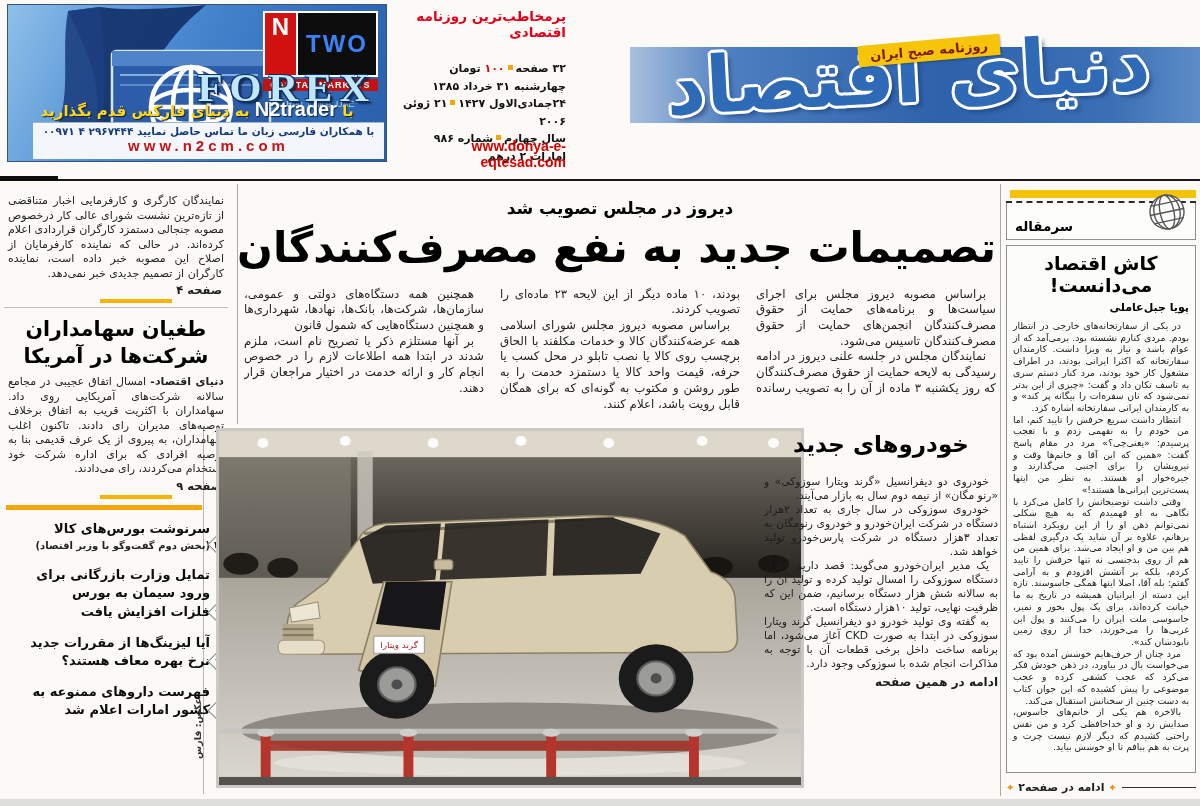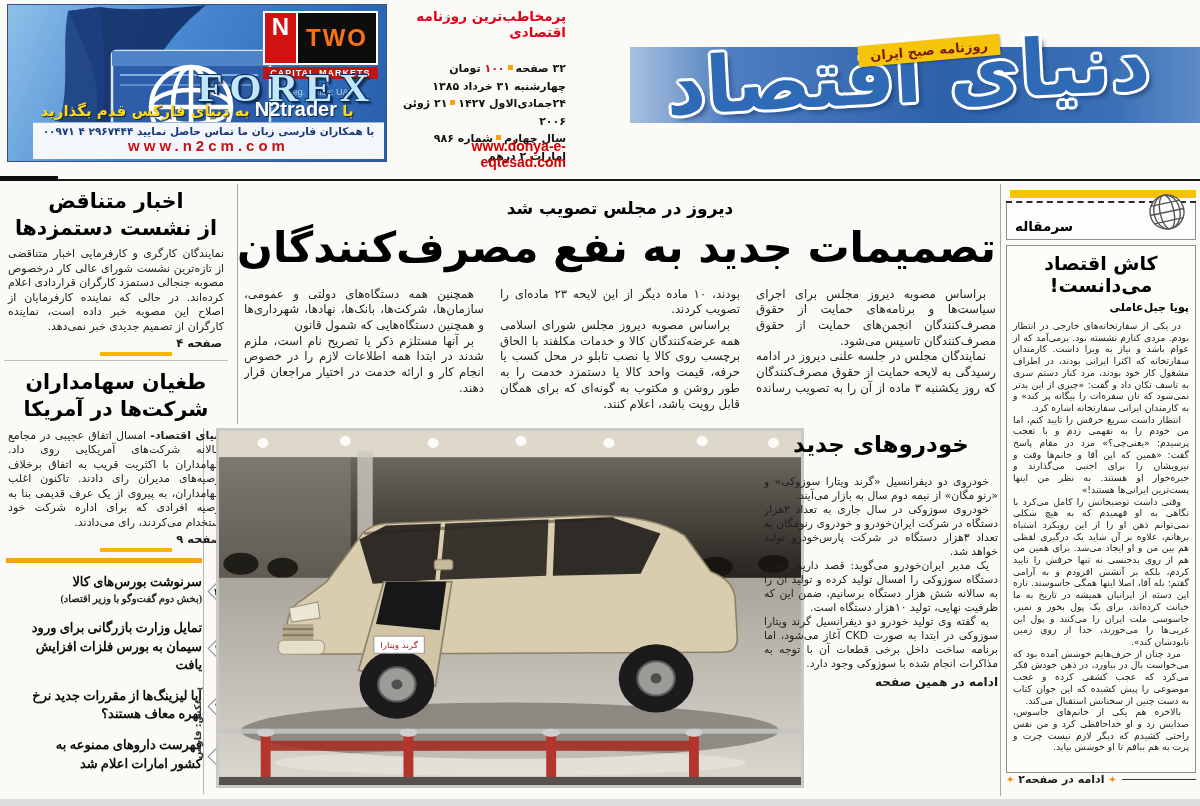--- a/index.html
+++ b/index.html
@@ -5,21 +5,21 @@
   html,body{margin:0;padding:0;background:#e9e9e7;font-family:"DejaVu Sans",sans-serif;}
   .page{position:relative;width:1200px;height:806px;margin:0 auto;background:#fbfaf6;overflow:hidden;color:#1c1c1c;}
   .fa{direction:rtl;}
   
   .ad{position:absolute;left:7px;top:4px;width:378px;height:156px;border:1px solid #39517e;
       background:linear-gradient(115deg,#8fc0e8 0%,#4e8ed4 35%,#2f6cba 75%,#2a5ea8 100%);overflow:hidden;}
   .ad svg.scene{position:absolute;inset:0;}
   .ntwo{position:absolute;right:8px;top:6px;text-align:center;font-family:"Liberation Sans",sans-serif;}
   .ntwo-row{display:flex;justify-content:flex-end;}
   .ntwo-n{background:#d21111;color:#fff;font-weight:bold;font-size:24px;padding:0 7px;border:2px solid #fff;border-right:none;}
-  .ntwo-two{background:#0d0d0d;color:#f97316;font-weight:bold;font-size:24px;letter-spacing:2px;padding:11px 8px;border:2px solid #fff;text-align:right;}
+  .ntwo-two{background:#0d0d0d;color:#3b82f6;font-weight:bold;font-size:24px;letter-spacing:2px;padding:17px 8px;border:2px solid #fff;text-align:right;}
   .ntwo-cap{background:#c01414;color:#fff;font-weight:bold;font-size:9px;letter-spacing:1px;margin-top:2px;padding:1px 4px;}
   .ntwo-reg{color:#b9d2ec;font-size:9px;margin-top:8px;}
   .forex{position:absolute;right:10px;top:58px;font-family:"Liberation Serif",serif;font-weight:bold;font-size:41px;
          letter-spacing:7px;color:#bfe6fa;text-shadow:2px 2px 0 #10305f,-1px -1px 0 #10305f,1px -1px 0 #10305f,-1px 1px 0 #10305f,3px 3px 2px rgba(0,0,0,.5);}
   .ad-tag{position:absolute;left:4px;right:4px;bottom:40px;text-align:center;direction:rtl;color:#ffd71c;
           font-weight:bold;font-size:15px;text-shadow:1px 1px 1px #123;white-space:nowrap;}
   .ad-tag .lat{font-family:"Liberation Sans",sans-serif;color:#ffffff;font-size:20px;letter-spacing:0;}
   .ad-strip{position:absolute;left:2px;right:2px;bottom:2px;height:36px;background:#f3f7fb;border-top:1px solid #9fb6d2;text-align:center;margin-left:23px;}
   .ad-phone{direction:rtl;color:#173a78;font-weight:bold;font-size:10.5px;padding-top:2px;}
   .ad-site{font-family:"Liberation Sans",sans-serif;color:#c41414;font-weight:bold;font-size:15px;letter-spacing:4px;}
@@ -46,21 +46,21 @@
   
   .sidebar{position:absolute;left:0;top:188px;width:232px;direction:rtl;}
   .sb-title{font-weight:bold;font-size:20.5px;text-align:center;line-height:1.3;color:#000;}
   .sb-body{font-size:11px;line-height:1.32;text-align:justify;margin:6px 8px 2px 8px;color:#222;}
   .sb-page{font-weight:bold;font-size:11.5px;margin:2px 10px 0 0;}
   .sb-ybar{height:4px;width:72px;background:#f8b400;margin:2px 60px 4px 0;}
   .sb-hr{border:none;border-top:1px solid #bdbdbd;margin:2px 4px 8px 4px;}
   .sb-obar{height:5px;background:#f6a60a;margin:6px 30px 10px 6px;}
   .lead-in{font-weight:bold;}
   .briefs{margin:4px 4px 0 30px;}
-  .brief{display:flex;gap:9px;margin-bottom:13px;align-items:center;font-family:Liberation Serif, serif;}
+  .brief{display:flex;gap:1px;margin-bottom:13px;align-items:flex-end;}
   .bnum{flex:0 0 15px;width:15px;height:15px;border:1.4px solid #8a8a8a;transform:rotate(45deg);margin-top:3px;
         display:flex;align-items:center;justify-content:center;background:#fff;}
   .bnum span{transform:rotate(-45deg);font-size:9.5px;font-weight:bold;color:#111;}
   .btxt{font-weight:bold;font-size:13px;line-height:1.4;color:#0d0d0d;}
   .bsub{font-size:10px;margin-top:1px;color:#222;}
   
   .lead{position:absolute;left:244px;top:198px;width:752px;direction:rtl;}
   .kicker{text-align:center;font-weight:bold;font-size:17px;color:#000;}
   .headline{text-align:center;font-weight:bold;font-size:42px;line-height:1.35;color:#000;white-space:nowrap;margin-top:2px;}
   .lead-cols{column-count:3;column-gap:16px;margin-top:10px;height:126px;overflow:hidden;
@@ -82,21 +82,21 @@
   .ed-ybar{height:8px;background:#f5c20a;margin-left:4px;}
   .ed-dash{border-top:2px dashed #2a2a2a;margin:3px 0 0 0;}
   .ed-head{position:relative;height:36px;border:1px solid #8f8f8f;border-top:none;background:#fdfdfb;}
   .ed-label{position:absolute;right:auto;left:8px;bottom:5px;font-weight:bold;font-size:13.5px;color:#000;}
   .ed-globe{position:absolute;right:2px;top:-14px;}
   .ed-box{border:1px solid #8f8f8f;background:#fcfcf9;margin-top:5px;padding:6px 6px 4px 6px;height:516px;overflow:hidden;}
   .ed-title{font-weight:bold;font-size:19px;text-align:center;color:#000;}
   .ed-byline{font-weight:bold;font-size:11px;text-align:right;margin:5px 0 6px 0;color:#000;}
   .ed-body{font-size:9.3px;line-height:1.26;text-align:justify;color:#1b1b1b;}
   .ed-body p{margin:0;text-indent:8px;}
-  .ed-cont{display:flex;align-items:center;gap:5px;margin-top:0;text-align:center;}
+  .ed-cont{display:flex;align-items:center;gap:5px;margin-top:8px;text-align:center;}
   .ed-cont .rule{flex:1;border-top:1.5px solid #333;}
   .ed-cont .txt{font-weight:bold;font-size:11px;white-space:nowrap;}
   .dia{color:#f08a00;font-size:10px;}
 </style>
 </head>
 <body>
 
 <div class="page">
 
   <div class="ad">
@@ -160,24 +160,20 @@
 
   <div class="toprule"></div>
   <div class="topruleL"></div>
   <div class="vline1"></div>
   <div class="vline2"></div>
   <div class="vline3"></div>
   <div class="botstrip"></div>
 
   <div class="sidebar">
     <div>
-      <div class="sb-title">
-        <div>اخبار متناقض</div>
-        <div>از نشست دستمزدها</div>
-      </div>
       <div class="sb-body">نمایندگان کارگری و کارفرمایی اخبار متناقضی از تازه‌ترین نشست شورای عالی کار درخصوص مصوبه جنجالی دستمزد کارگران قراردادی اعلام کرده‌اند. در حالی که نماینده کارفرمایان از اصلاح این مصوبه خبر داده است، نماینده کارگران از تصمیم جدیدی خبر نمی‌دهد.</div>
       <div class="sb-page">صفحه ۴</div>
       <div class="sb-ybar"></div>
       <hr class="sb-hr">
     </div>
     <div>
       <div class="sb-title">
         <div>طغیان سهامداران</div>
         <div>شرکت‌ها در آمریکا</div>
       </div>

